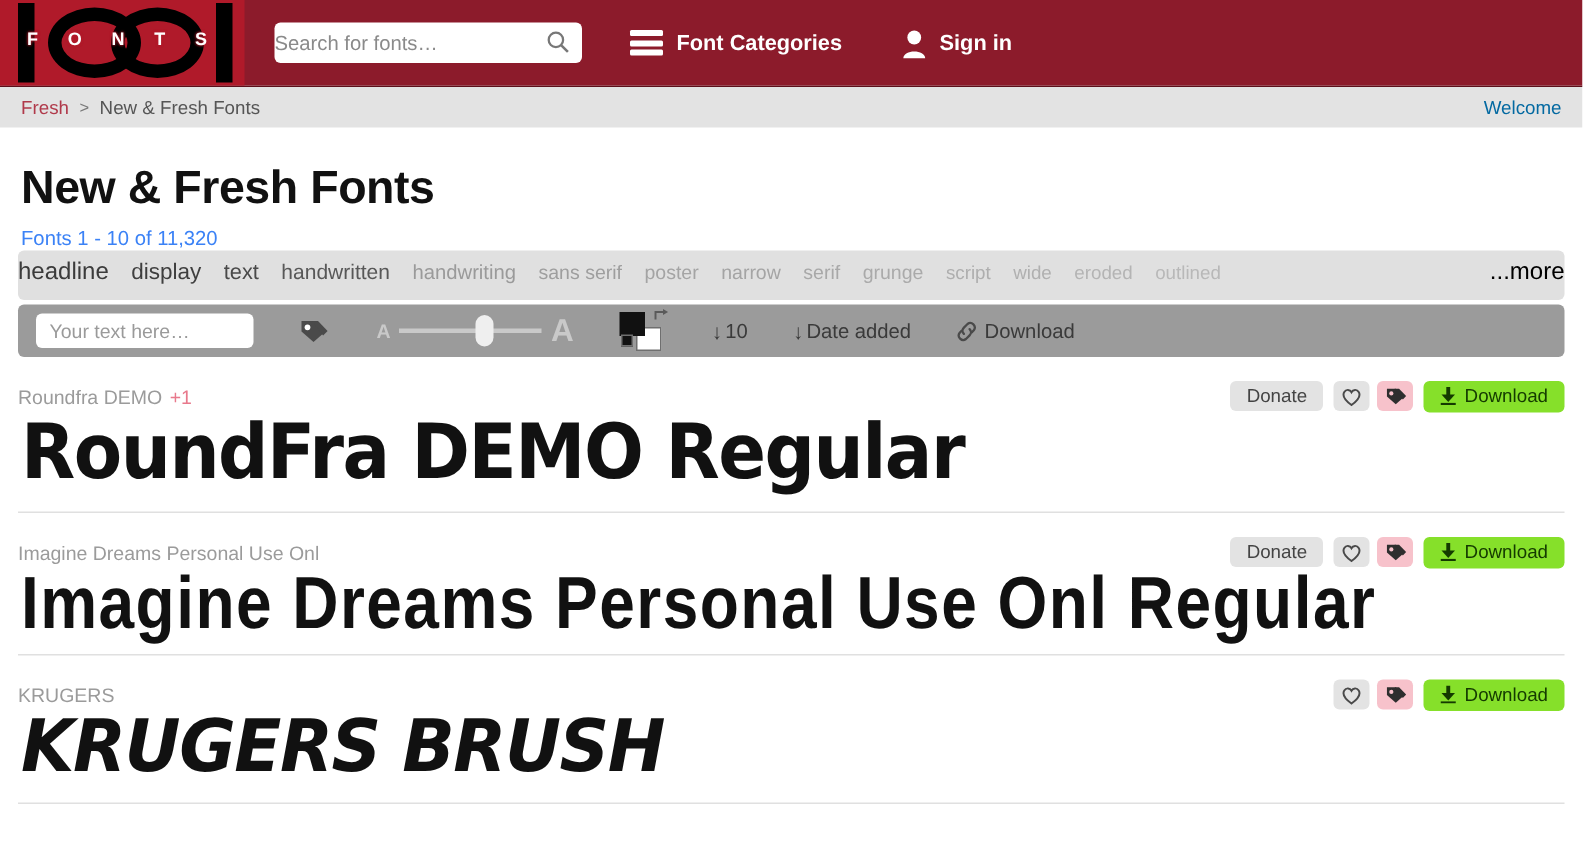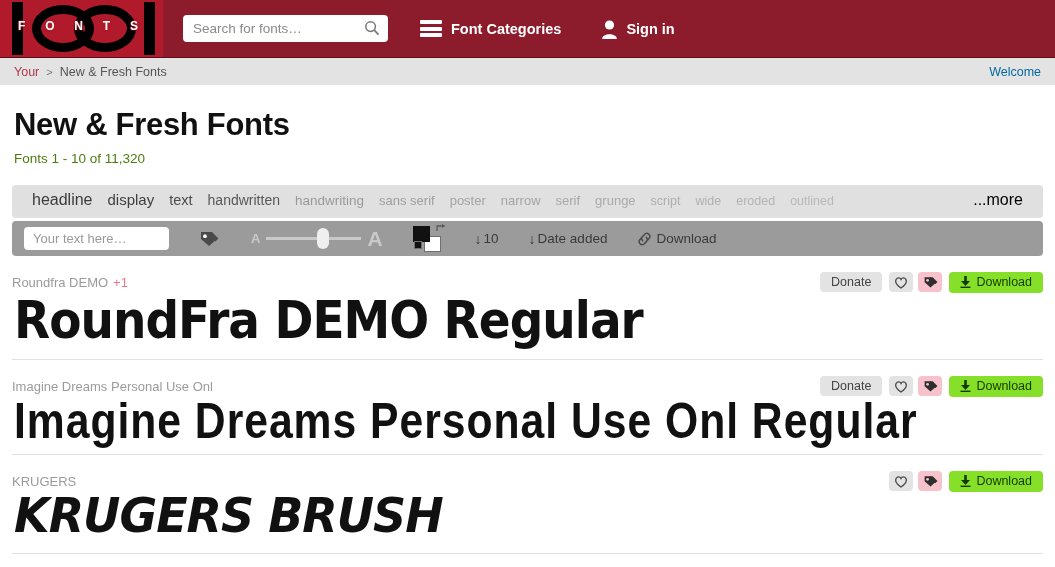--- a/index.html
+++ b/index.html
@@ -64,21 +64,21 @@
   .search-wrap {
     margin-left: 20px;
     position: relative;
     width: 205px; height: 27px;
   }
   .search-input {
     width: 100%; height: 100%;
     border: none;
     border-radius: 4px;
     background: #ffffff;
-    padding: 0 28px 0 10px;
+    padding: 0 28px 0 0;
     font-size: 13.5px;
     font-family: "Liberation Sans", sans-serif;
     color: #ec4899;
     outline: none;
   }
   .search-input::placeholder { color: #8a8a8a; }
   .search-icon {
     position: absolute;
     right: 8px; top: 5px;
     width: 16px; height: 16px;
@@ -134,33 +134,33 @@
   .titlewrap { padding: 22px 0 0 14px; }
   .page-title {
     font-size: 31px;
     font-weight: bold;
     color: #111111;
     letter-spacing: -0.3px;
   }
   .page-sub {
     margin-top: 8px;
     font-size: 13.5px;
-    color: #4d7c0f;
+    color: #3b82f6;
   }
 
   
   .wrap { padding: 0 12px; }
   .tagbar {
-    margin-top: 19px;
+    margin-top: 1px;
     height: 33px;
     background: #e0e0e0;
     border-radius: 4px;
     display: flex;
     align-items: baseline;
-    padding: 0 20px;
+    padding: 0 0;
     overflow: hidden;
   }
   .tag { cursor: pointer; white-space: nowrap; position: relative; top: 6px; }
   .tag + .tag { margin-left: 15px; }
   .tag-more { margin-left: auto; cursor: pointer; position: relative; top: 6px; }
 
   
   .toolbar {
     margin-top: 3px;
     height: 35px;
@@ -365,21 +365,21 @@
   <div class="hdr-item signin">
     <svg class="user-icon" viewBox="0 0 17 20">
       <circle cx="8.5" cy="6" r="4.6" fill="#ffffff"></circle>
       <path d="M1.2 20 C1.2 13.8 15.8 13.8 15.8 20 Z" fill="#ffffff"></path>
     </svg>
     <span>Sign in</span>
   </div>
 </div>
 
 <div class="crumbbar">
-  <span class="crumb-home">Your</span>
+  <span class="crumb-home">Fresh</span>
   <span class="crumb-sep">&gt;</span>
   <span class="crumb-current">New &amp; Fresh Fonts</span>
   <span class="crumb-right">Welcome</span>
 </div>
 
 <div class="titlewrap">
   <div class="page-title">New &amp; Fresh Fonts</div>
   <div class="page-sub">Fonts 1 - 10 of 11,320</div>
 </div>
 

